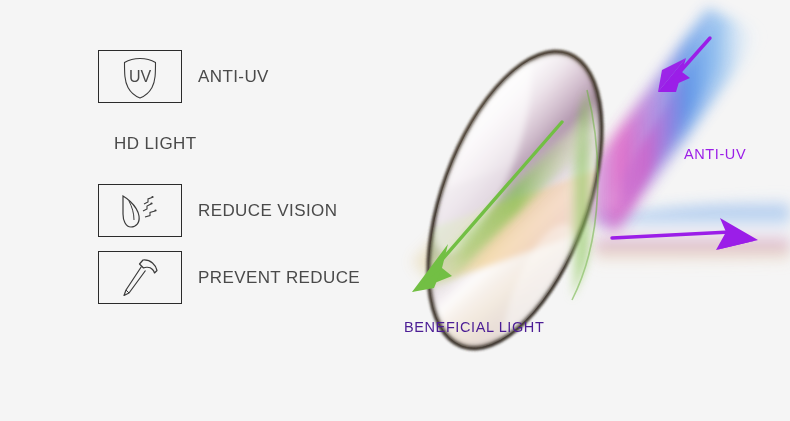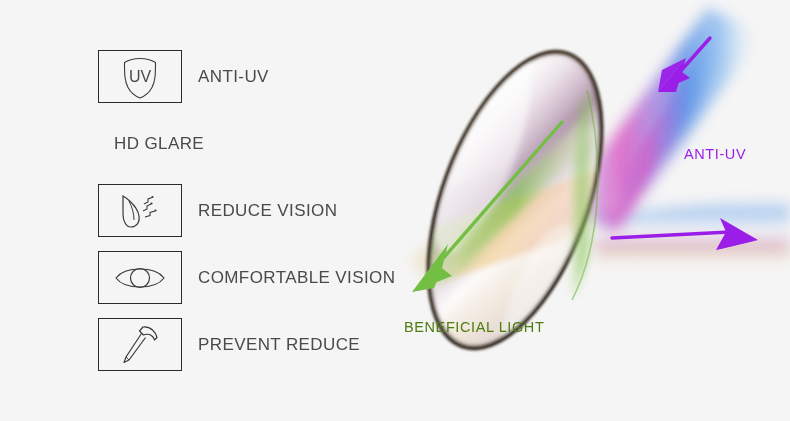--- a/index.html
+++ b/index.html
@@ -72,42 +72,42 @@
     white-space: nowrap;
   }
   #label-anti-uv {
     left: 684px;
     top: 146px;
     color: #9b1ee8;
   }
   #label-beneficial-light {
     left: 404px;
     top: 319px;
-    color: #4d7c0f;
+    color: #4c1d95;
   }
 </style>
 </head>
 <body>
 
 <div id="stage">
 
   <div id="feature-list">
 
     <div class="feature-row">
       <div class="feature-icon-box">
         <svg width="42" height="44" viewBox="0 0 42 44">
           <path d="M21 3.5 C13 3.5 8 6 5.5 7.5 C5.5 18 5.5 26 9 32.5 C12 38 17 41.5 21 43 C25 41.5 30 38 33 32.5 C36.5 26 36.5 18 36.5 7.5 C34 6 29 3.5 21 3.5 Z" fill="none" stroke="#3a3a3a" stroke-width="1.1"></path>
           <text x="21" y="27" text-anchor="middle" font-family="'Liberation Sans', sans-serif" font-size="16" fill="#4a4a4a">UV</text>
         </svg>
       </div>
       <div class="feature-label">ANTI-UV</div>
     </div>
 
     <div class="feature-row">
-      <div class="feature-label">HD GLARE</div>
+      <div class="feature-label">HD LIGHT</div>
     </div>
 
     <div class="feature-row">
       <div class="feature-icon-box">
         <svg width="46" height="42" viewBox="0 0 46 42">
           <path d="M6 6 C6 6 20 14 22 26 C23 33 19 37 14 37 C8.5 37 6 30 6 24 Z" fill="none" stroke="#3a3a3a" stroke-width="1.2"></path>
           <path d="M12 11 C15 17 17 23 17 30" fill="none" stroke="#3a3a3a" stroke-width="1"></path>
           <g stroke="#3a3a3a" stroke-width="1.1" fill="none">
             <path d="M26 21 L30 19 L30 16 L34 14"></path>
             <path d="M27 14 L31 12 L31 9 L35 7.5"></path>
@@ -116,29 +116,20 @@
           <g fill="#3a3a3a">
             <circle cx="34.5" cy="13.5" r="1.1"></circle>
             <circle cx="35.5" cy="7" r="1.1"></circle>
             <circle cx="38.5" cy="20.5" r="1.1"></circle>
           </g>
         </svg>
       </div>
       <div class="feature-label">REDUCE VISION</div>
     </div>
 
-    <div class="feature-row">
-      <div class="feature-icon-box">
-        <svg width="54" height="30" viewBox="0 0 54 30">
-          <path d="M3 15 C12 3 42 3 51 15 C42 27 12 27 3 15 Z" fill="none" stroke="#3a3a3a" stroke-width="1.2"></path>
-          <circle cx="27" cy="15" r="9.5" fill="none" stroke="#3a3a3a" stroke-width="1.2"></circle>
-        </svg>
-      </div>
-      <div class="feature-label">COMFORTABLE VISION</div>
-    </div>
 
     <div class="feature-row">
       <div class="feature-icon-box">
         <svg width="42" height="44" viewBox="0 0 42 44">
           <path d="M24 4 L20.5 8 L24.5 12 C24.5 12 30 9.5 33.5 13.5 C35 15.2 35.5 17 35.5 17 L38 14.5 C38 14.5 37 10 33.5 7 C29.5 3.5 24 4 24 4 Z" fill="none" stroke="#3a3a3a" stroke-width="1.2" stroke-linejoin="round"></path>
           <path d="M22.5 10.5 L7 34 L5 39.5 L10 37 L26.5 14.5" fill="none" stroke="#3a3a3a" stroke-width="1.2" stroke-linejoin="round"></path>
           <path d="M7 34 L10 37" fill="none" stroke="#3a3a3a" stroke-width="1"></path>
         </svg>
       </div>
       <div class="feature-label">PREVENT REDUCE</div>

